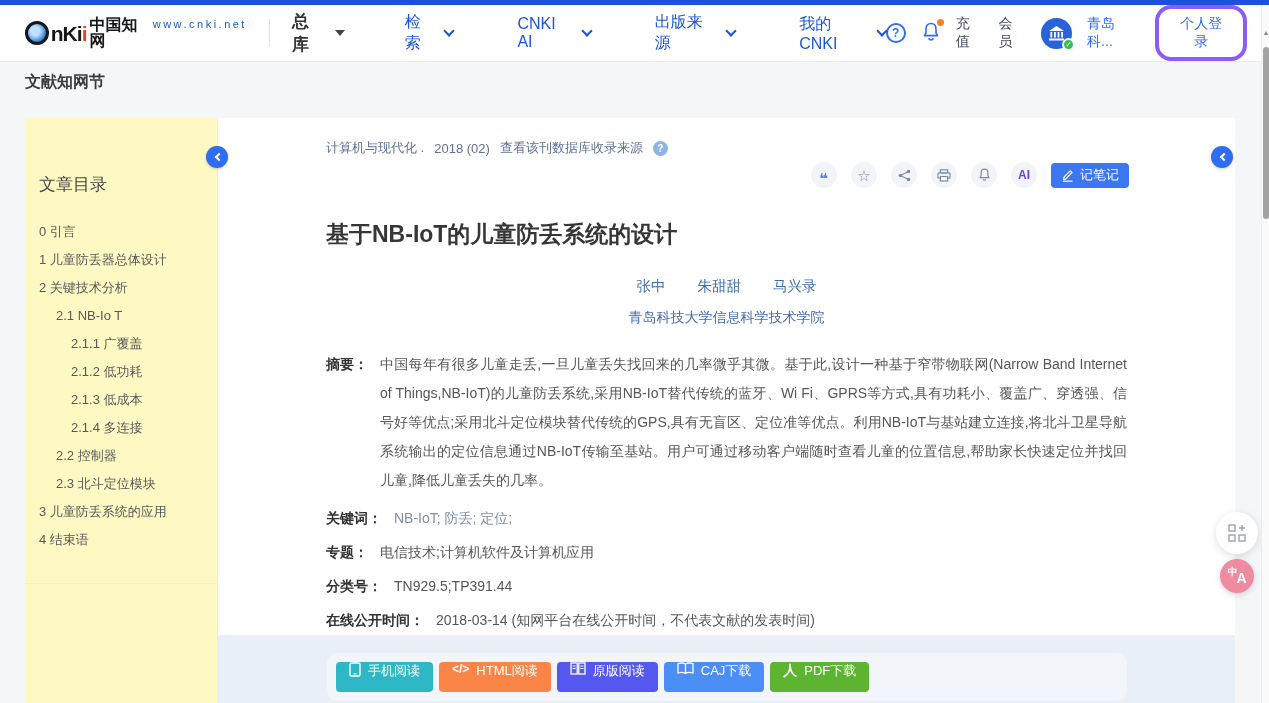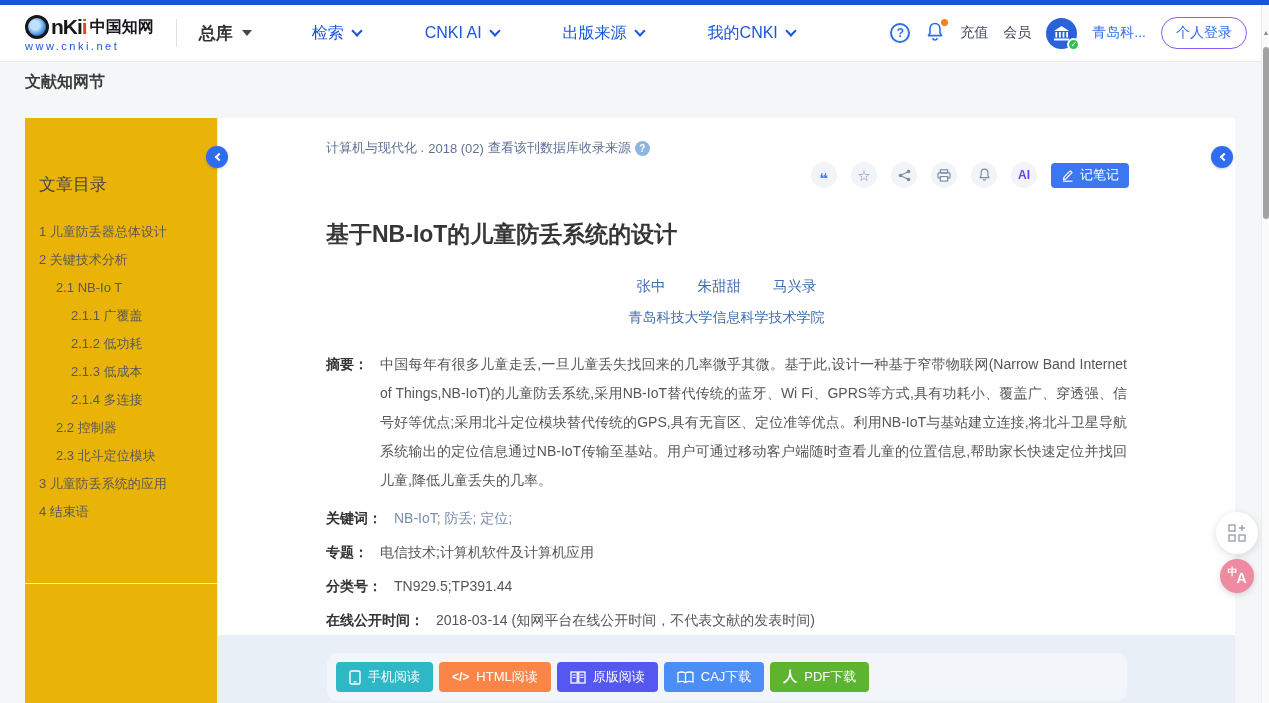--- a/index.html
+++ b/index.html
@@ -3,21 +3,21 @@
 <meta charset="utf-8">
 <style>
   * { margin:0; padding:0; box-sizing:border-box; }
   html,body { width:1269px; height:703px; overflow:hidden; }
   body { font-family:"Liberation Sans","DejaVu Sans",sans-serif; background:#f5f6f7; position:relative; }
 
   
   .topbar { height:5px; background:#1d50df; }
   .navbar { height:57px; background:#fff; border-bottom:1px solid #ebebeb;
             display:flex; align-items:center; padding:0 22px 0 25px; }
-  .logo { display:flex; flex-direction:column; cursor:pointer; }
+  .logo { display:flex; flex-direction:row; cursor:pointer; }
   .logo-top { display:flex; align-items:center; line-height:1; }
   .logo-globe { width:24px; height:24px; border-radius:50%; border:3px solid #15171a;
                 background:radial-gradient(circle at 40% 40%, #bfe0ff 0 30%, #2f7fd1 70%, #0f4fa8 100%);
                 margin-right:2px; }
   .logo-nki { font-size:21px; font-weight:bold; color:#15171a; letter-spacing:-1px; }
   .logo-nki .idot { color:#e8431f; }
   .logo-cn { font-family:"Liberation Serif","DejaVu Serif",serif; font-size:16px; font-weight:bold;
              color:#15171a; margin-left:3px; }
   .logo-url { font-size:11px; font-weight:normal; color:#1a56db; letter-spacing:2.5px; margin-top:1px; }
   .nav-sep { width:1px; height:28px; background:#dde2ea; margin:0 22px; }
@@ -34,46 +34,46 @@
                font-size:12px; font-weight:bold; display:flex; align-items:center; justify-content:center; cursor:pointer; }
   .bell-wrap { position:relative; cursor:pointer; }
   .bell-dot { position:absolute; top:-2px; right:-3px; width:7px; height:7px; border-radius:50%; background:#f5811e; }
   .nav-text { font-size:14px; color:#3f4a5a; cursor:pointer; }
   .avatar { position:relative; width:31px; height:31px; border-radius:50%; background:#2a63d9;
             display:flex; align-items:center; justify-content:center; cursor:pointer; }
   .avatar-badge { position:absolute; right:-3px; bottom:-2px; width:13px; height:13px; border-radius:50%;
                   background:#2fbf4f; border:2px solid #fff; color:#fff; font-size:8px; line-height:9px;
                   text-align:center; font-weight:bold; }
   .username { font-size:14px; color:#2e6cf0; cursor:pointer; }
-  .login-btn { border:1px solid #8b5cf6; border-radius:16px; background:#fff; color:#2e6cf0;
+  .login-btn { border:4px solid #8b5cf6; border-radius:16px; background:#fff; color:#2e6cf0;
                font-size:14px; padding:6px 14px; cursor:pointer; font-family:inherit; }
 
   
   .page-title { position:absolute; left:25px; top:72px; font-size:16px; font-weight:bold; color:#3a3a3a; }
 
   .layout { position:absolute; left:25px; right:34px; top:118px; bottom:0; display:flex; }
-  .sidebar { width:193px; background:#eab308; border-right:1px solid #ececec; position:relative; }
+  .sidebar { width:193px; background:#fef9c3; border-right:1px solid #ececec; position:relative; }
   .collapse-btn { position:absolute; width:22px; height:22px; border-radius:50%; background:#2e6cf2;
                   display:flex; align-items:center; justify-content:center; cursor:pointer; z-index:5;
                   box-shadow:0 1px 3px rgba(0,0,0,.2); }
   .chev-left { width:6px; height:6px; border-left:2px solid #fff; border-bottom:2px solid #fff;
                transform:rotate(45deg); margin-left:3px; }
   .collapse-sidebar { right:-11px; top:28px; }
   .sidebar-title { margin:55px 0 0 14px; font-size:17px; color:#454545; }
   .toc { list-style:none; margin-top:22px; }
   .toc li { font-size:13px; color:#595959; line-height:28px; cursor:pointer; white-space:nowrap;
             overflow:hidden; text-overflow:ellipsis; }
   .toc .lv0 { padding-left:14px; }
   .toc .lv1 { padding-left:31px; }
   .toc .lv2 { padding-left:46px; }
   .sidebar-divider { position:absolute; left:0; right:0; top:465px; border-top:1px solid #ececec; }
 
   .content { flex:1; background:#fff; position:relative; }
   .collapse-content { right:2px; top:28px; }
-  .journal-row { padding:21px 108px 0; font-size:13px; color:#5f7196; display:flex; align-items:center; gap:4px; }
+  .journal-row { padding:21px 108px 0; font-size:13px; color:#5f7196; display:flex; align-items:center; gap:10px; }
   .journal-row .lnk { cursor:pointer; }
   .help-dot { width:15px; height:15px; border-radius:50%; background:#8db4e2; color:#fff; font-size:10px;
               font-weight:bold; display:flex; align-items:center; justify-content:center; cursor:pointer; }
   .actions { position:absolute; top:44px; right:106px; display:flex; align-items:center; gap:14px; }
   .act-circle { width:26px; height:26px; border-radius:50%; background:#f1f4f9; display:flex;
                 align-items:center; justify-content:center; cursor:pointer; }
   .quote-glyph { color:#4d7bea; font-size:15px; font-weight:bold; line-height:10px; margin-top:7px; }
   .star-glyph { color:#7e8ca1; font-size:15px; line-height:15px; }
   .ai-glyph { color:#6d3df0; font-size:12px; font-weight:bold; }
   .note-btn { height:25px; background:#3b77f0; border:none; border-radius:4px; color:#fff; font-size:13px;
@@ -87,21 +87,21 @@
   .meta-row.abstract { margin-top:23px; line-height:29px; }
   .meta-label { font-weight:bold; color:#333; white-space:nowrap; margin-right:12px; }
   .meta-value { color:#565656; }
   .abstract .meta-value { text-align:justify; }
   .kw-link { color:#7b8fae; cursor:pointer; }
 
   .band { position:absolute; left:0; right:0; top:517px; height:186px; background:#e9eff7; }
   .band-inner { margin:18px 0 0 109px; width:800px; background:#f2f6fb; border-radius:10px;
                 padding:9px; display:flex; gap:6px; }
   .rbtn { height:30px; border:none; border-radius:4px; color:#fff; font-size:13px; font-family:inherit;
-          display:inline-flex; align-items:center; gap:7px; padding:0 13px; cursor:pointer; }
+          display:inline-flex; align-items:flex-start; gap:7px; padding:0 13px; cursor:pointer; }
   .rbtn-phone { background:#2eb8c6; } .rbtn-html { background:#fa8546; } .rbtn-orig { background:#5558f0; }
   .rbtn-caj { background:#4b8ef5; } .rbtn-pdf { background:#5cb431; }
   .code-glyph { font-size:12px; font-weight:bold; }
   .pdf-glyph { font-size:14px; font-weight:bold; }
 
   
   .float-apps { position:absolute; right:11px; top:512px; width:42px; height:42px; border-radius:50%;
                 background:#fff; box-shadow:0 2px 8px rgba(0,0,0,.13); display:flex; align-items:center;
                 justify-content:center; cursor:pointer; z-index:8; }
   .float-translate { position:absolute; right:15px; top:559px; width:34px; height:34px; border-radius:50%;
@@ -181,20 +181,21 @@
 <div class="page-title">文献知网节</div>
 
 <div class="layout">
 
   <aside class="sidebar">
     <div class="collapse-btn collapse-sidebar">
       <span class="chev-left"></span>
     </div>
     <div class="sidebar-title">文章目录</div>
     <ul class="toc">
+      <li class="lv0">0 引言</li>
       <li class="lv0">1 儿童防丢器总体设计</li>
       <li class="lv0">2 关键技术分析</li>
       <li class="lv1">2.1 NB-Io T</li>
       <li class="lv2">2.1.1 广覆盖</li>
       <li class="lv2">2.1.2 低功耗</li>
       <li class="lv2">2.1.3 低成本</li>
       <li class="lv2">2.1.4 多连接</li>
       <li class="lv1">2.2 控制器</li>
       <li class="lv1">2.3 北斗定位模块</li>
       <li class="lv0">3 儿童防丢系统的应用</li>

